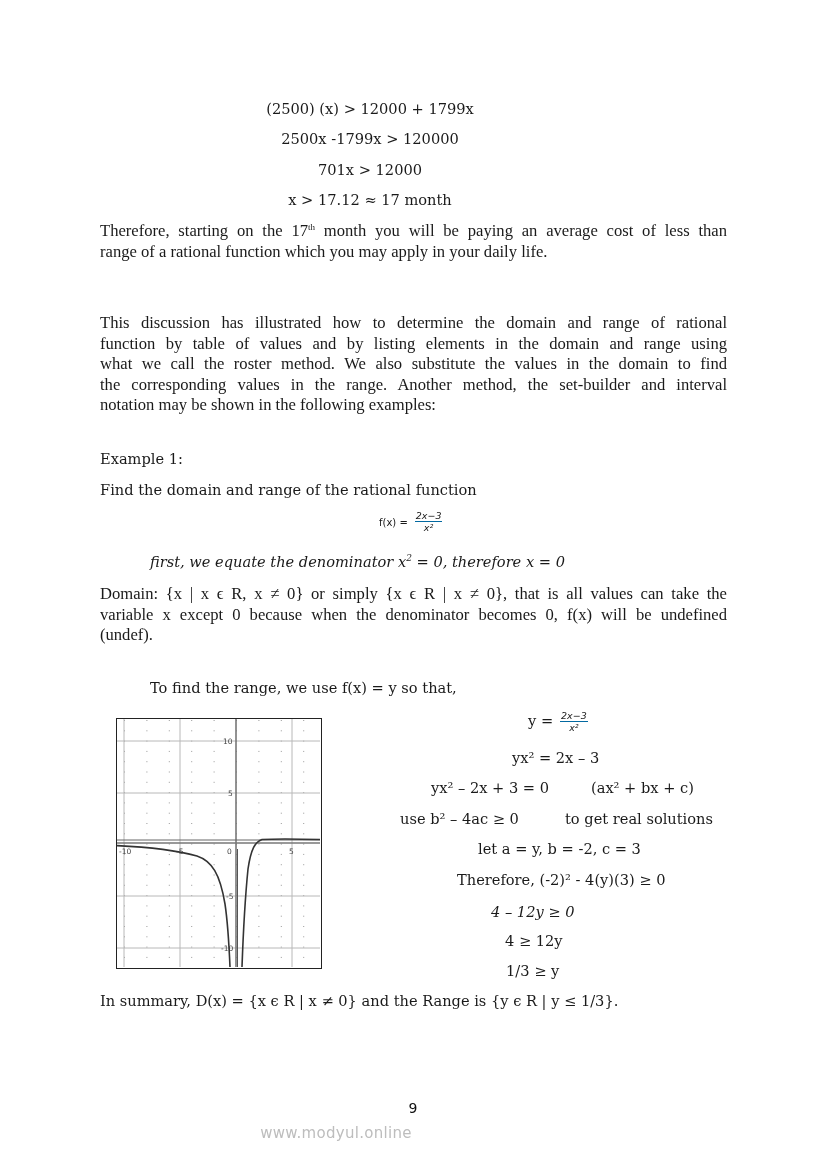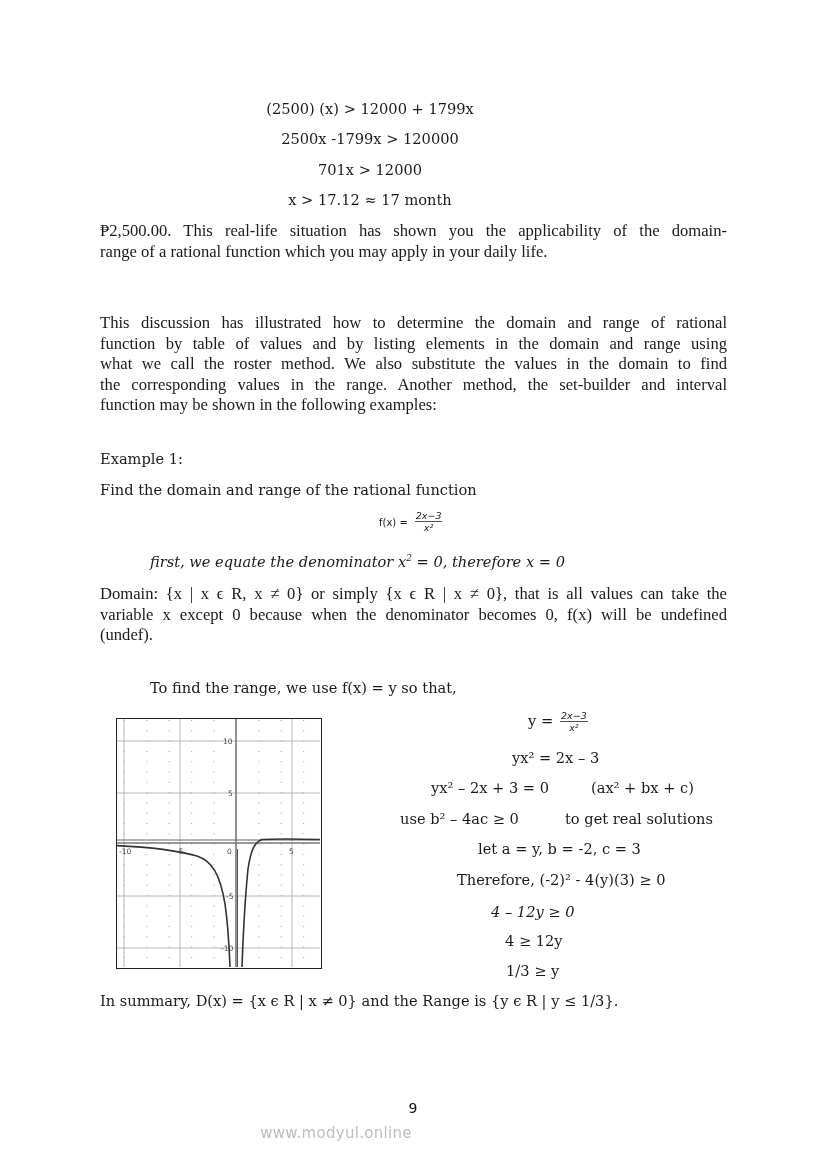--- a/index.html
+++ b/index.html
@@ -23,30 +23,30 @@
 </style>
 </head>
 <body>
 
 <div class="ln c serif2" style="top:99px;">(2500) (x) &gt; 12000 + 1799x</div>
 <div class="ln c serif2" style="top:129px;">2500x -1799x &gt; 120000</div>
 <div class="ln c serif2" style="top:160px;">701x &gt; 12000</div>
 <div class="ln c serif2" style="top:190px;">x &gt; 17.12 ≈ 17 month</div>
 
 <div class="para" style="top:221px;">
-  <span class="row">₱2,500.00. This real-life situation has shown you the applicability of the domain-</span>
+  <span class="row"><span>Therefore, starting on the 17</span><sup>th</sup><span> month you will be paying an average cost of less than</span></span>
   <span class="row last">range of a rational function which you may apply in your daily life.</span>
 </div>
 
 <div class="para" style="top:313px;">
   <span class="row">This discussion has illustrated how to determine the domain and range of rational</span>
   <span class="row">function by table of values and by listing elements in the domain and range using</span>
   <span class="row">what we call the roster method. We also substitute the values in the domain to find</span>
   <span class="row">the corresponding values in the range. Another method, the set-builder and interval</span>
-  <span class="row last">function may be shown in the following examples:</span>
+  <span class="row last">notation may be shown in the following examples:</span>
 </div>
 
 <div class="ln serif2" style="left:100px; top:449px;">Example 1:</div>
 <div class="ln serif2" style="left:100px; top:480px;">Find the domain and range of the rational function</div>
 
 <div class="ln" style="left:379px; top:510px; height:34px;">
   <span class="sans">f(x) =</span>
   <span class="frac">
     <span class="num">2x−3</span>
     <span class="den">x²</span>

